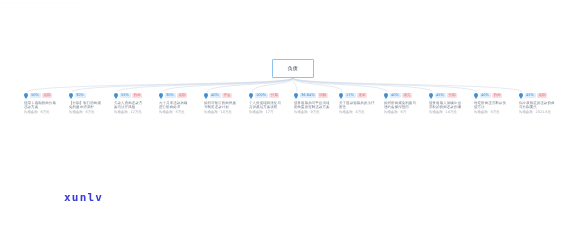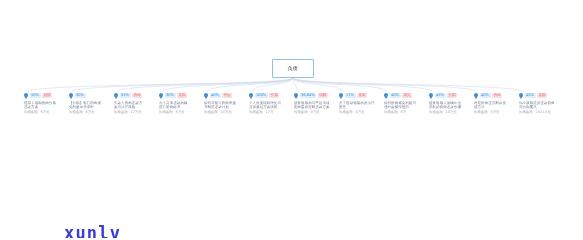--- a/index.html
+++ b/index.html
@@ -144,26 +144,25 @@
     font-family: "DejaVu Sans", sans-serif;
   }
 
   
   #brand {
     position: absolute;
     left: 64px;
     top: 190px;
     font-family: "DejaVu Sans Mono", monospace;
     font-weight: bold;
-    font-size: 17px;
+    font-size: 11px;
     line-height: 15px;
     color: #3a3ad6;
     letter-spacing: 1.2px;
     z-index: 6;
-    margin-top: 36px;
   }
 </style>
 </head>
 <body>
 
 <div id="ghost-strip">
   <div class="ghost-row">·· ··· ·· ···· ·· ·· ··· ···· ·· ··· ·· ···· ·· ··· ···· ·· ···</div>
   <div class="ghost-row">·· ··· ·· ···· ·· ·· ··· ···· ·· ··· ·· ···· ·· ··· ···· ·· ···</div>
   <div class="ghost-row">·· ··· ·· ···· ·· ·· ··· ···· ·· ··· ·· ···· ·· ··· ···· ·· ···</div>
 </div>

